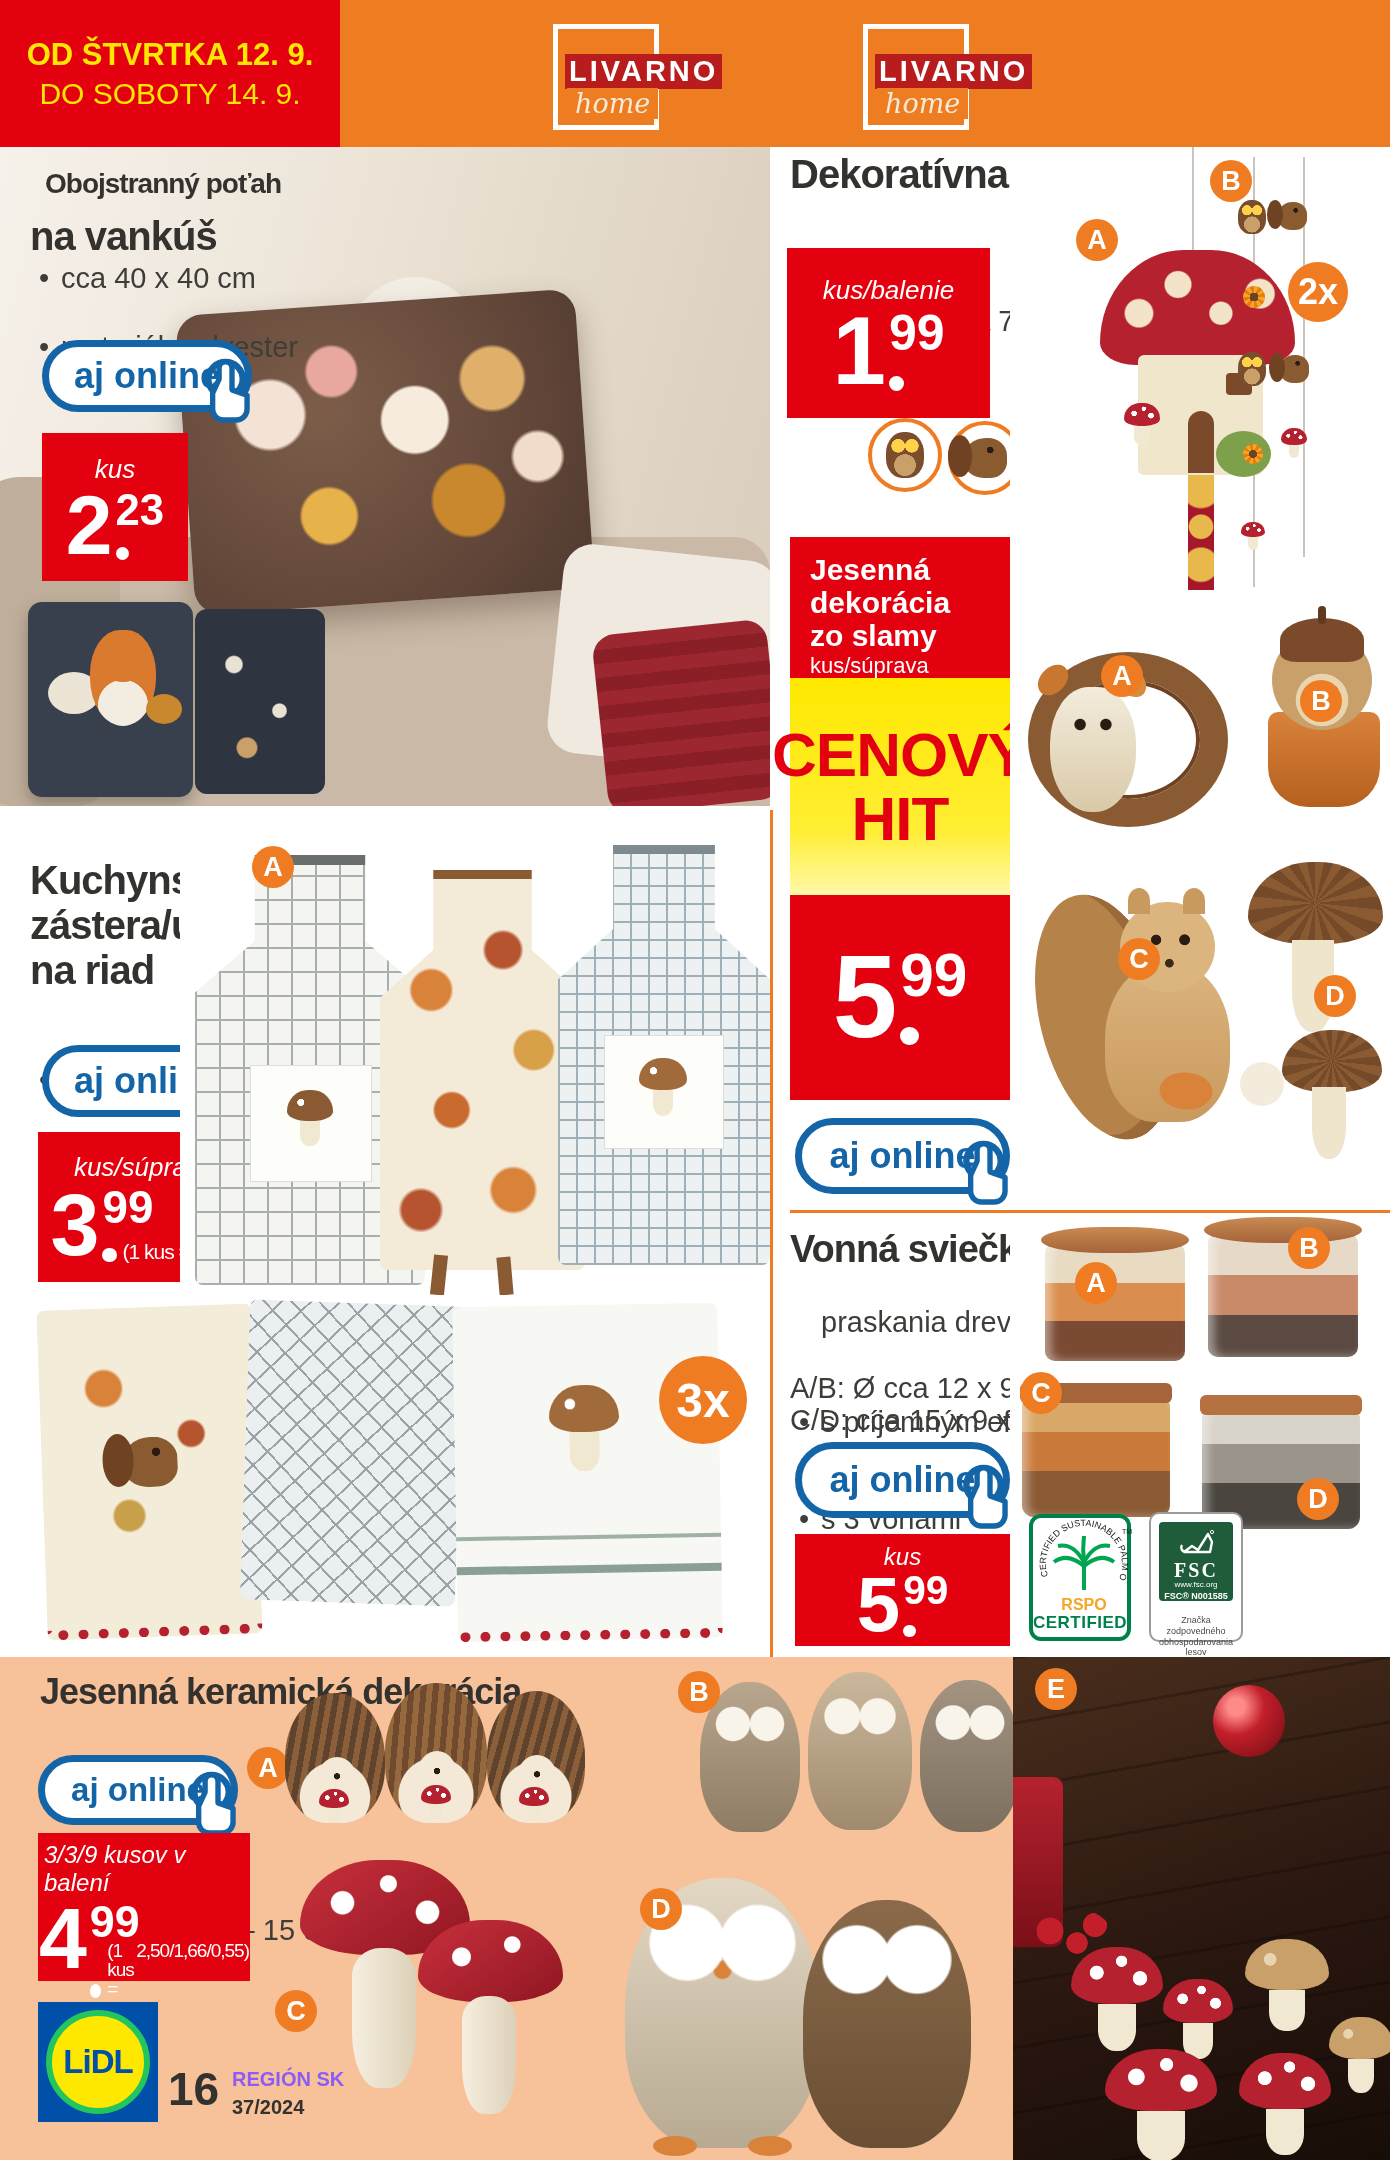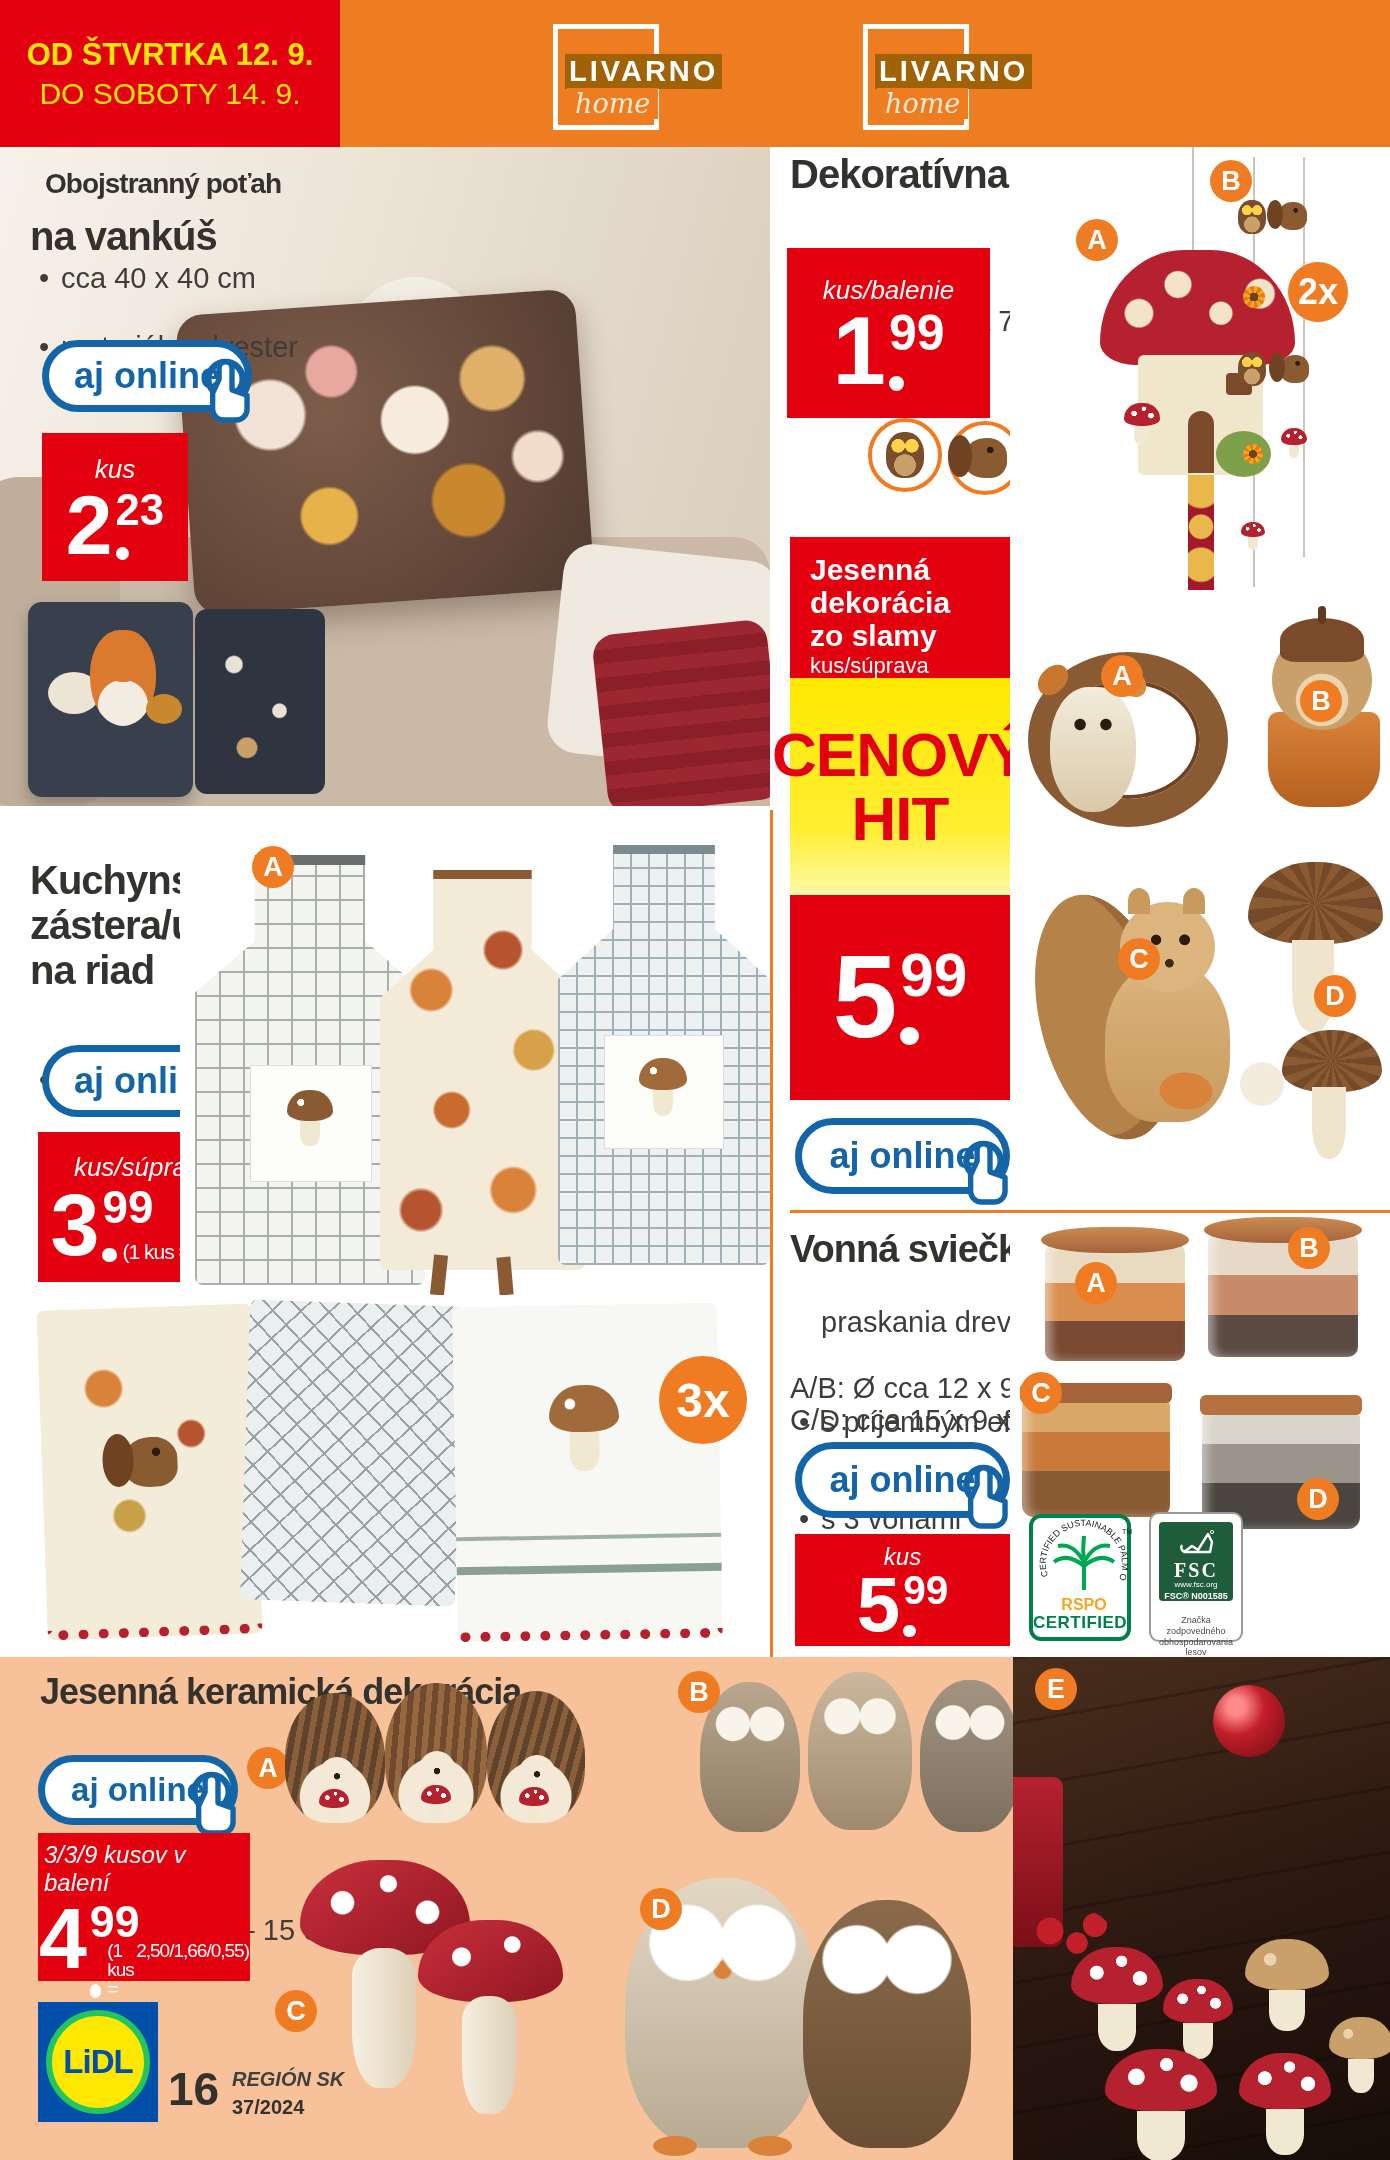--- a/index.html
+++ b/index.html
@@ -6,21 +6,21 @@
   .page{position:relative;width:1390px;height:2160px;background:#fff;overflow:hidden;
         font-family:"Liberation Sans",sans-serif;color:#3a3833;margin:0 auto;}
   .b{position:absolute;}
   
   .banner{left:0;top:0;width:1390px;height:147px;background:#ee7d22;}
   .datebox{left:0;top:0;width:340px;height:147px;background:#e3000f;display:flex;flex-direction:column;
            align-items:center;justify-content:center;gap:4px;}
   .date1{color:#ffe800;font-weight:bold;font-size:31px;}
   .date2{color:#ffe800;font-size:30px;}
   .livarno{width:96px;height:96px;border:5px solid #fff;}
-  .liv-word{position:absolute;left:12px;top:30px;background:#a16207;color:#fff;font-weight:bold;
+  .liv-word{position:absolute;left:12px;top:30px;background:#b91c1c;color:#fff;font-weight:bold;
             font-size:29px;letter-spacing:3px;padding:1px 4px;white-space:nowrap;}
   .liv-home{position:absolute;left:14px;top:64px;background:#ee7d22;color:#f6ead8;
             font-family:"DejaVu Serif",serif;font-style:italic;font-size:27px;padding:0 8px;}
   
   .h1{font-weight:bold;color:#34322e;letter-spacing:-1px;line-height:1.12;}
   .bullet{position:relative;padding-left:27px;font-size:29px;color:#3f3d39;}
   .bullet::before{content:"•";position:absolute;left:5px;top:0;}
   .online-btn{background:#fff;border:7px solid #1464a8;border-radius:46px;display:flex;align-items:center;
               justify-content:center;color:#1464a8;font-weight:bold;font-size:36px;box-sizing:border-box;}
   .hand{position:absolute;right:-30px;bottom:-30px;width:86px;height:86px;}
@@ -637,16 +637,16 @@
       </div>
   </div>
   <div class="b badge" style="left:1035px;top:1668px;">E</div>
 
   <div class="b lidl-logo" style="left:38px;top:2002px;width:120px;height:120px;">
     <div class="lidl-circle">
       <span class="lidl-word">LiDL</span>
     </div>
   </div>
   <div class="b" style="left:168px;top:2062px;font-size:46px;font-weight:bold;color:#34322e;">16</div>
-  <div class="b" style="left:232px;top:2068px;font-size:20px;font-weight:bold;color:#404040;font-style:italic;">REGIÓN SK</div>
+  <div class="b" style="left:232px;top:2068px;font-size:20px;font-weight:bold;color:#8b5cf6;">REGIÓN SK</div>
   <div class="b" style="left:232px;top:2096px;font-size:20px;font-weight:bold;color:#34322e;">37/2024</div>
 
 </div>
 
 </body></html>

